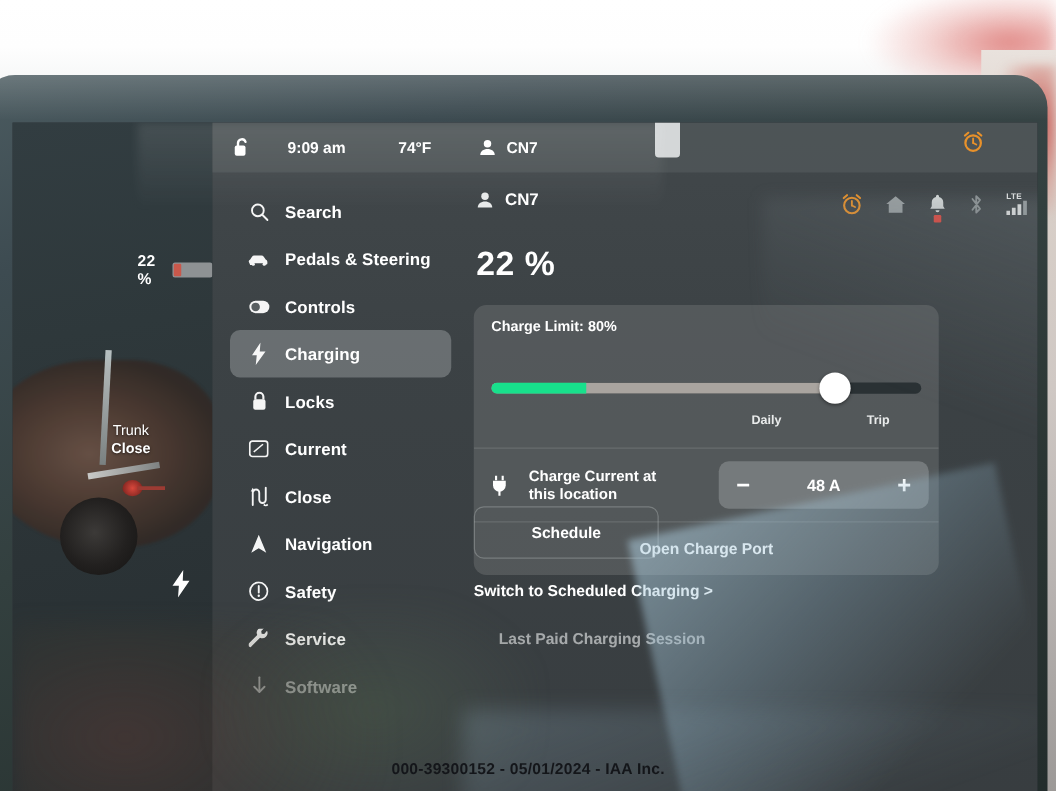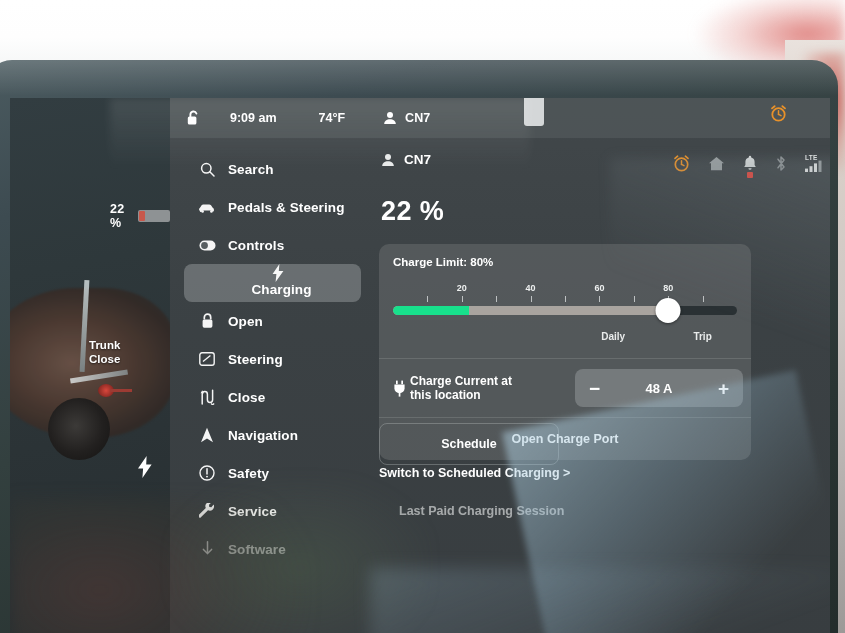--- a/index.html
+++ b/index.html
@@ -107,21 +107,21 @@
   .bolt-overlay {
     position: absolute; left: 127px; top: 358px;
     font-size: 20px; color: #ffffff; line-height: 1;
     text-shadow: 0 0 4px rgba(0,0,0,.5);
   }
   .trunk-label {
     position: absolute; left: 79px; top: 240px;
     color: #ffffff; font-size: 11.5px; font-weight: bold; line-height: 14px;
     text-shadow: 0 1px 2px rgba(0,0,0,.6);
   }
-  .trunk-label .l1 { font-weight: bold; text-align: center; }
+  .trunk-label .l1 { font-weight: normal; text-align: center; }
 
   
   .batt-badge {
     position: absolute; left: 100px; top: 104px;
     display: flex; align-items: center; gap: 5px;
   }
   .batt-text { color:#ffffff; font-size: 12.5px; font-weight: bold; letter-spacing:.2px;}
   .batt-icon {
     position: relative; width: 40px; height: 12px;
     border-radius: 2px;
@@ -156,21 +156,21 @@
   .sidebar {
     position: absolute; left: 0; top: 46px; width: 205px; height: 516px;
     padding-top: 6px;
   }
   .nav-item {
     display: flex; align-items: center; height: 38px;
     margin: 0 14px; padding-left: 10px;
     border-radius: 8px;
     color: #ffffff;
   }
-  .nav-item.active { background: rgba(142,148,150,.55); flex-direction: column; }
+  .nav-item.active { background: rgba(142,148,150,.55); }
   .nav-ico { width: 26px; display:flex; align-items:center; justify-content:center; opacity:.95;}
   .nav-label { font-size: 13.5px; font-weight: bold; margin-left: 8px; letter-spacing: .1px;}
   .nav-item.dim .nav-label, .nav-item.dim .nav-ico { opacity: .55; }
 
   
   .content { position: absolute; left: 205px; top: 46px; width: 455px; height: 516px; }
   .content-head { display:flex; align-items:center; gap:9px; padding: 8px 0 0 6px; }
   .content-head .name { color:#fff; font-size:13.5px; font-weight:bold;}
   .status-icons {
     position: absolute; right: 8px; top: 10px;
@@ -223,21 +223,21 @@
     position: absolute; top: 55px; color:#e9ebeb; font-size: 10px; font-weight: bold;
     transform: translateX(-50%);
   }
 
   .card-div { height: 1px; background: rgba(200,205,205,.18); }
 
   .card-row-current {
     display:flex; align-items:center; justify-content: space-between;
     padding: 10px 8px 10px 14px;
   }
-  .cc-left { display:flex; align-items:center; gap: 4px; }
+  .cc-left { display:flex; align-items:center; gap: 17px; }
   .cc-text { color:#ffffff; font-size: 12px; font-weight: bold; line-height: 14px; }
   .stepper {
     display:flex; align-items:center; justify-content:space-between;
     width: 168px; height: 38px;
     background: rgba(152,156,157,.5);
     border-radius: 8px;
     padding: 0 14px;
   }
   .stepper .sym { color:#ffffff; font-size: 19px; font-weight: bold; line-height: 1;}
   .stepper .val { color:#ffffff; font-size: 13px; font-weight: bold;}
@@ -247,21 +247,21 @@
   }
   .card-row-port span { color:#ffffff; font-size: 12.5px; font-weight: bold; }
 
   .sched-head {
     position: absolute; left: 10px; top: 240px;
     display:flex; align-items:center; gap: 8px;
   }
   .sched-head span { color:#ffffff; font-size: 12.5px; font-weight: bold; }
 
   .sched-btn {
-    position: absolute; left: 4px; top: 279px; width: 180px; height: 42px;
+    position: absolute; left: 4px; top: 261px; width: 148px; height: 42px;
     border: 1px solid rgba(190,195,195,.35);
     border-radius: 8px;
     display:flex; align-items:center; justify-content:center;
   }
   .sched-btn span { color:#ffffff; font-size: 12.5px; font-weight: bold;}
 
   .switch-link {
     position: absolute; left: 4px; top: 322px;
     color:#ffffff; font-size: 12.5px; font-weight: bold;
   }
@@ -427,32 +427,32 @@
           </div>
 
 
           <div class="nav-item">
             <span class="nav-ico">
               <svg width="13" height="16" viewBox="0 0 13 16">
                   <path d="M3.3 6.6V4.4a3.2 3.2 0 0 1 6.4 0v2.2" fill="none" stroke="#ffffff" stroke-width="1.7"></path>
                   <rect x="1.6" y="6.4" width="9.8" height="8.4" rx="1.7" fill="#ffffff"></rect>
                 </svg>
             </span>
-            <span class="nav-label">Open</span>
+            <span class="nav-label">Locks</span>
           </div>
 
 
           <div class="nav-item">
             <span class="nav-ico">
               <svg width="16" height="14" viewBox="0 0 16 14">
                   <rect x="0.8" y="0.8" width="14.4" height="12.4" rx="2.2" fill="none" stroke="#ffffff" stroke-width="1.4"></rect>
                   <path d="M4 9.6 11.4 3.4" stroke="#ffffff" stroke-width="1.3"></path>
                 </svg>
             </span>
-            <span class="nav-label">Steering</span>
+            <span class="nav-label">Current</span>
           </div>
 
           <div class="nav-item">
             <span class="nav-ico">
               <svg width="15" height="16" viewBox="0 0 15 16">
                   <path d="M2.2 15V5.2a2.6 2.6 0 0 1 5.2 0v5.6a2.6 2.6 0 0 0 5.2 0V1.2" fill="none" stroke="#ffffff" stroke-width="1.5" stroke-linecap="round"></path>
                   <path d="M0.6 4.2 2.2 1.2l1.6 3" fill="#ffffff"></path>
                   <path d="M11 14.6l1.6 1.2 1.6-1.2" fill="none" stroke="#ffffff" stroke-width="1.3"></path>
                 </svg>
             </span>
@@ -549,35 +549,20 @@
           </div>
 
           <div class="big-pct">22 %</div>
 
           <div class="card">
 
             <div class="card-row-limit">
               <div class="limit-title">Charge Limit: 80%</div>
 
               <div class="slider-area">
-                <div class="ticks">
-                  <span class="tick" style="left:10%"></span>
-                  <span class="tick" style="left:20%"></span>
-                  <span class="tick" style="left:30%"></span>
-                  <span class="tick" style="left:40%"></span>
-                  <span class="tick" style="left:50%"></span>
-                  <span class="tick" style="left:60%"></span>
-                  <span class="tick" style="left:70%"></span>
-                  <span class="tick" style="left:80%"></span>
-                  <span class="tick" style="left:90%"></span>
-                  <span class="tick-num" style="left:20%">20</span>
-                  <span class="tick-num" style="left:40%">40</span>
-                  <span class="tick-num" style="left:60%">60</span>
-                  <span class="tick-num" style="left:80%">80</span>
-                </div>
 
                 <div class="track">
                   <span class="track-gray" style="width:80%"></span>
                   <span class="track-green" style="width:22%"></span>
                 </div>
                 <div class="knob" style="left:80%"></div>
 
                 <span class="daily-label" style="left:64%">Daily</span>
                 <span class="trip-label" style="left:90%">Trip</span>
               </div>
@@ -639,13 +624,14 @@
 
   <div class="alarm-corner">
     <svg width="17" height="17" viewBox="0 0 17 17">
       <circle cx="8.5" cy="9.4" r="6.2" fill="none" stroke="#e8912a" stroke-width="1.8"></circle>
       <line x1="8.5" y1="5.8" x2="8.5" y2="9.4" stroke="#e8912a" stroke-width="1.5" stroke-linecap="round"></line>
       <line x1="8.5" y1="9.4" x2="11" y2="10.6" stroke="#e8912a" stroke-width="1.5" stroke-linecap="round"></line>
       <path d="M2 3.4 4.6 1.2M15 3.4 12.4 1.2" stroke="#e8912a" stroke-width="1.8" stroke-linecap="round"></path>
     </svg>
   </div>
 
+  <div class="watermark">000-39300152 - 05/01/2024 - IAA Inc.</div>
 </div>
 
 </body></html>

